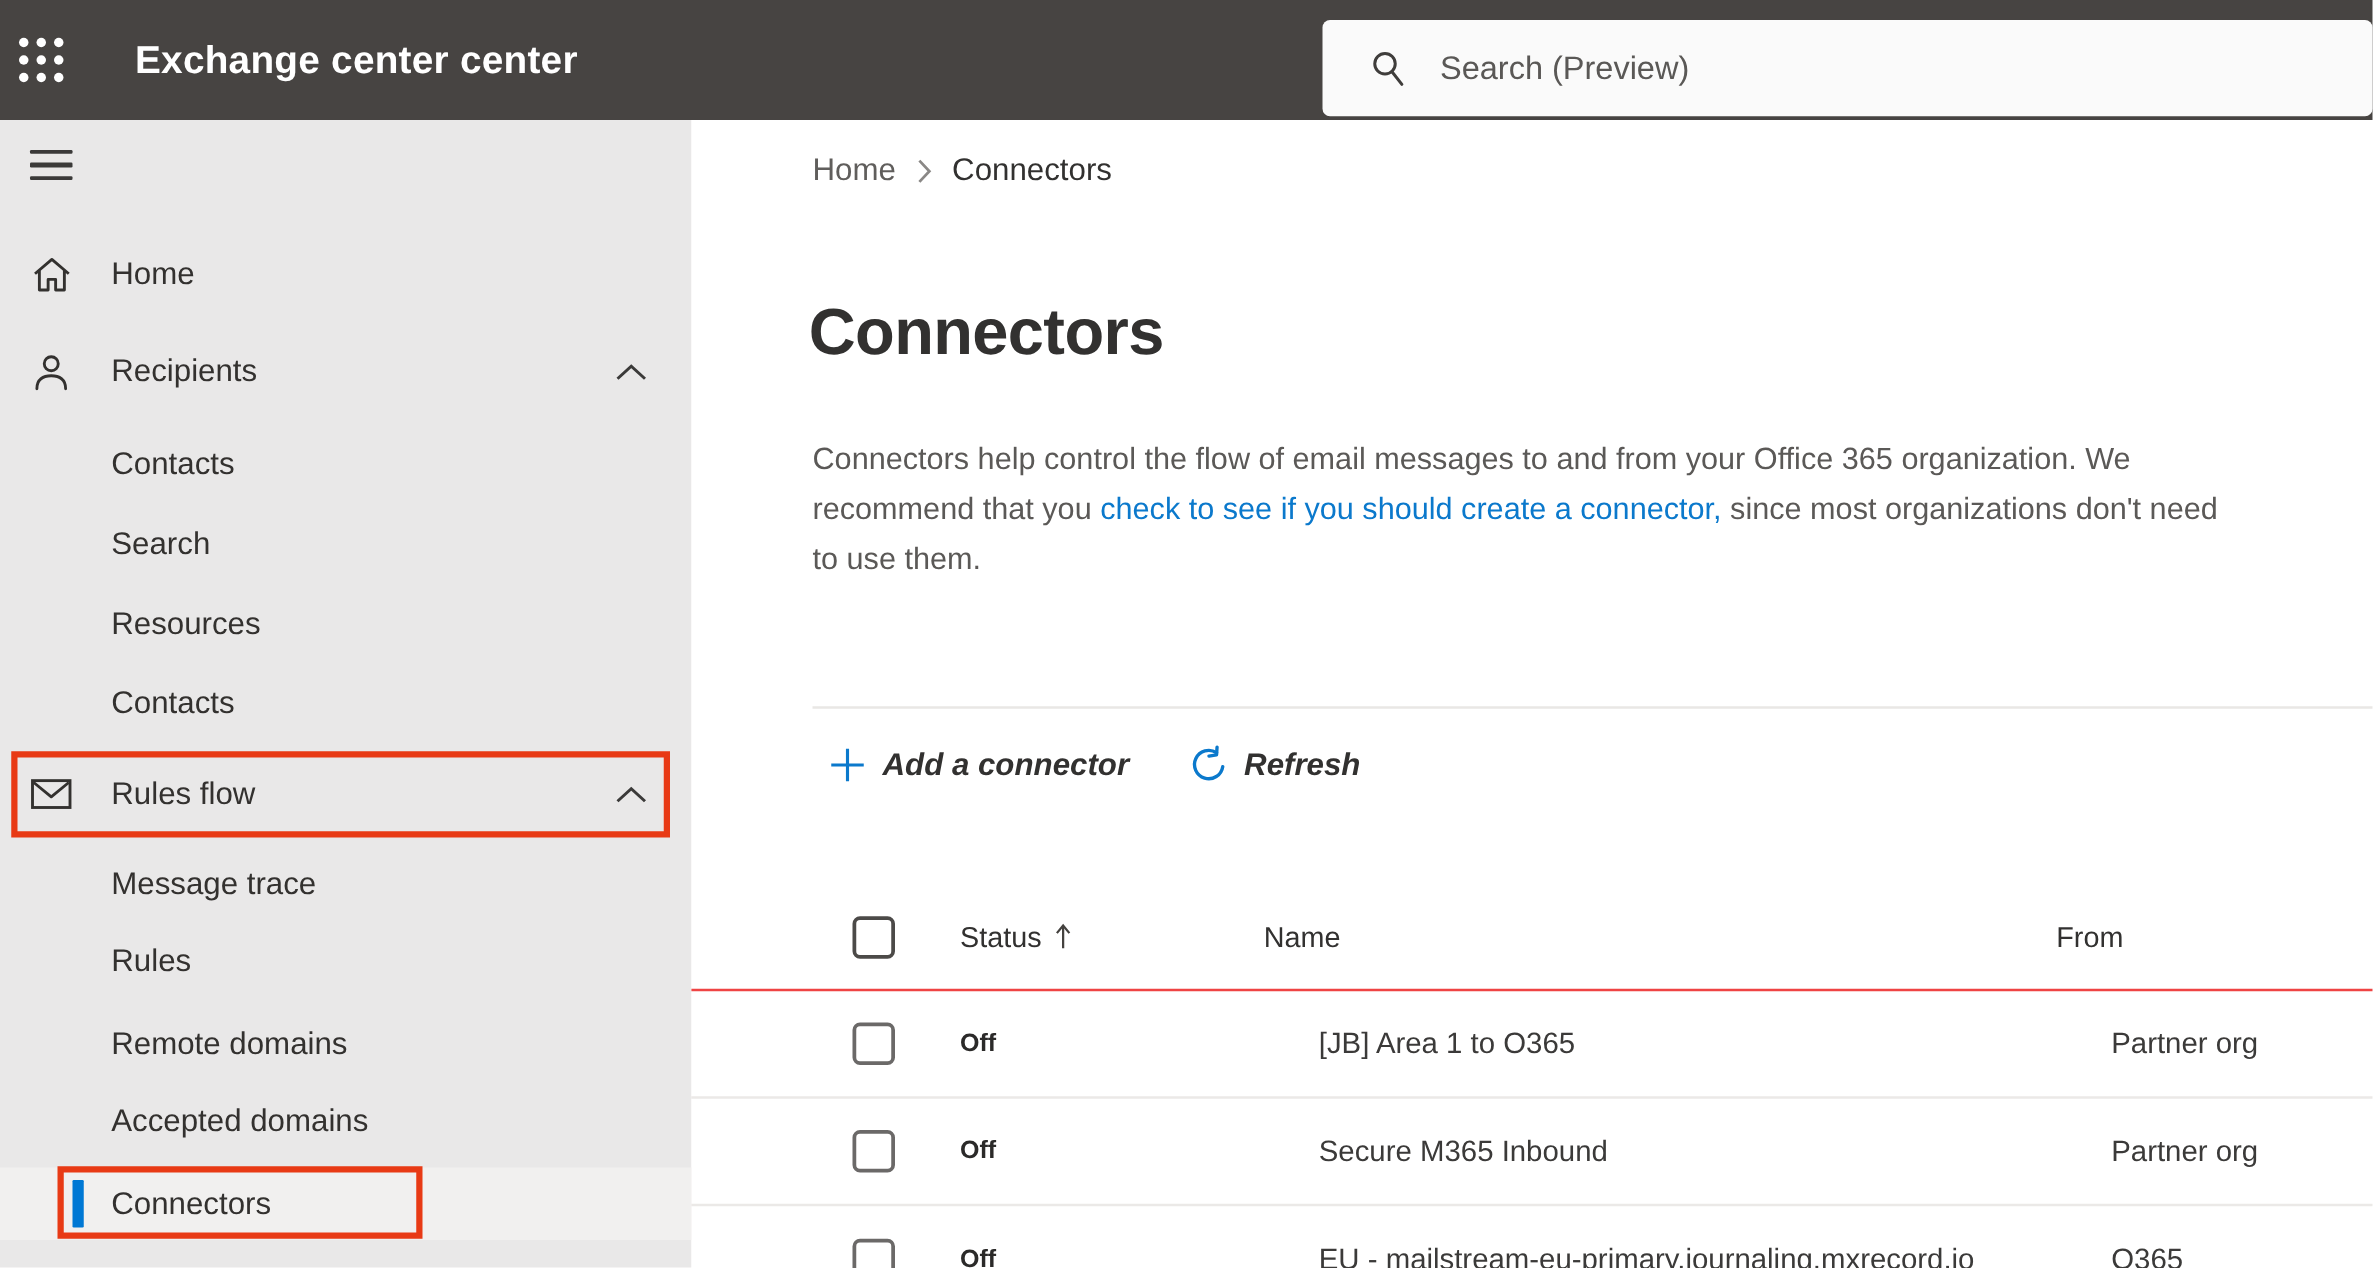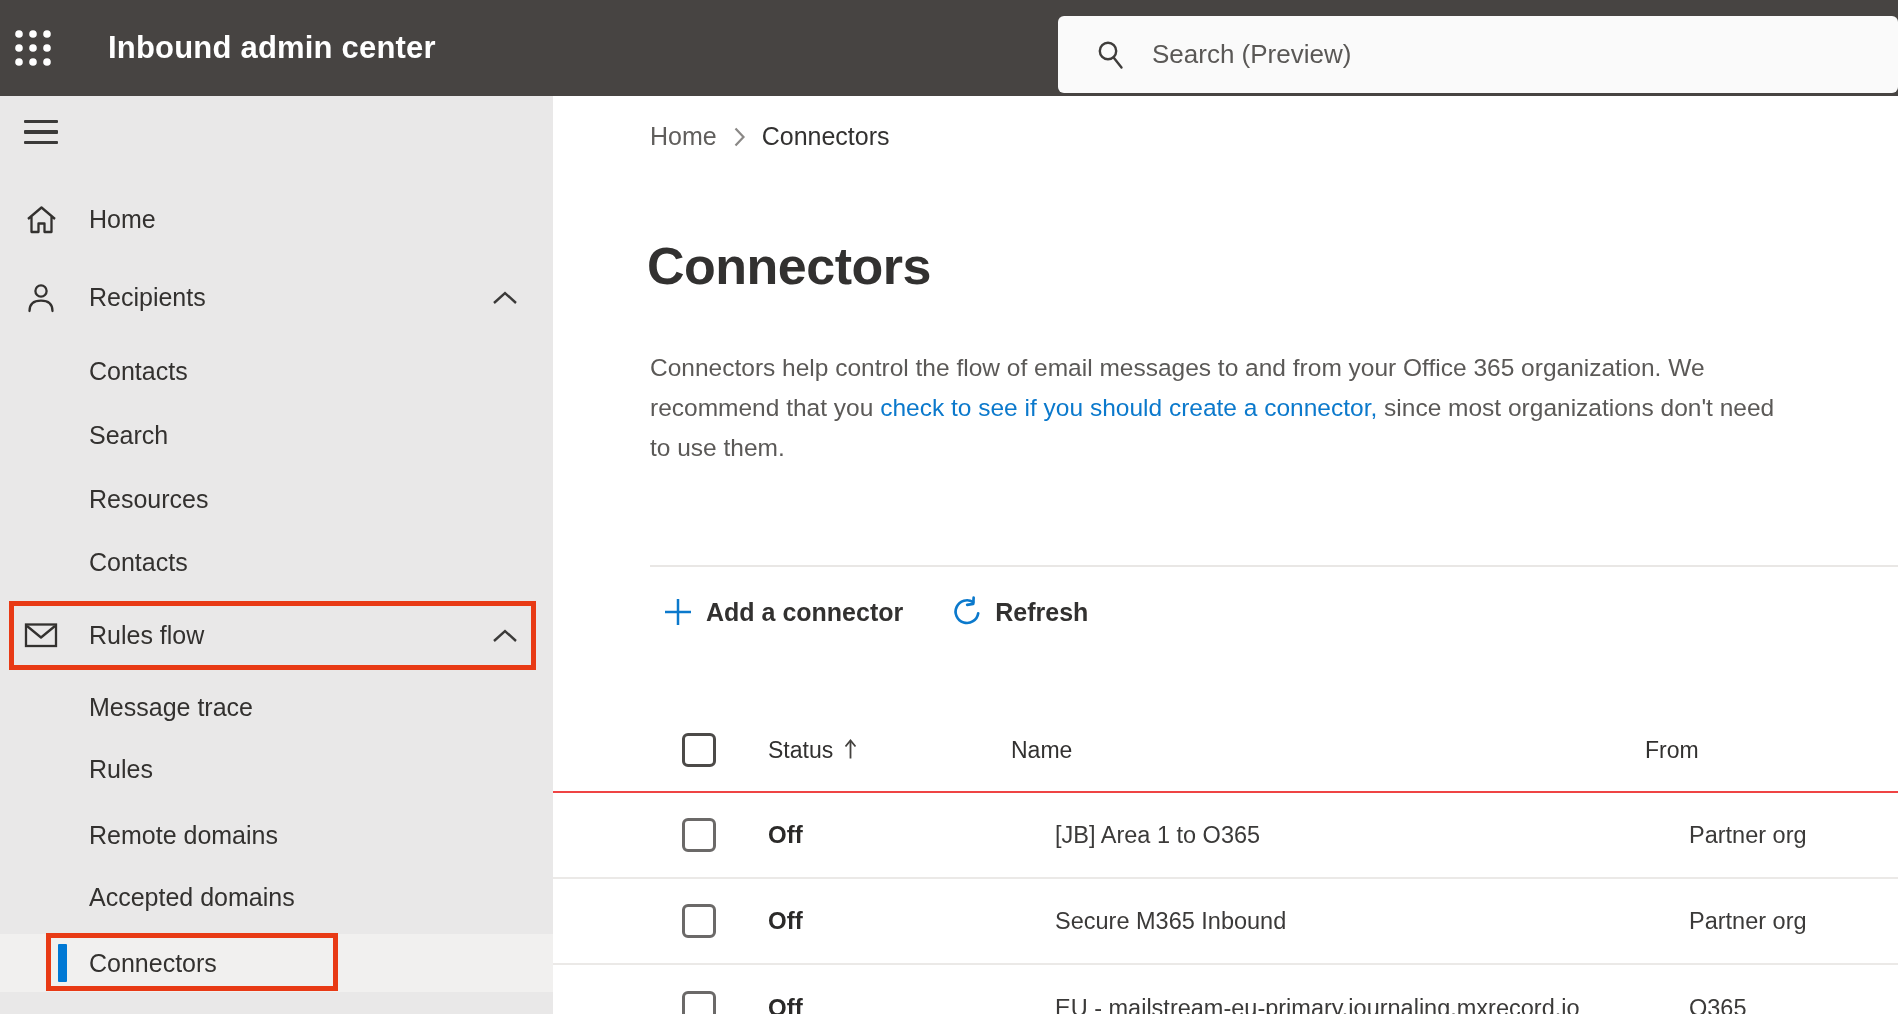--- a/index.html
+++ b/index.html
@@ -53,37 +53,37 @@
   .page-title { position:absolute; left:94px; top:140px; font-size:52px;
                 font-weight:700; color:#323130; letter-spacing:-.5px; }
   .desc { position:absolute; left:97px; top:252px; width:1125px;
           font-size:24.5px; line-height:40px; color:#5b5957; }
   .desc a { color:#0b79cc; text-decoration:none; cursor:pointer; }
   .rule { position:absolute; left:97px; top:469px; width:1248px; height:2px;
           background:#e9e7e5; }
   .toolbar { position:absolute; left:110px; top:488px; height:56px; display:flex;
              align-items:center; gap:46px; }
   .tool-btn { display:flex; align-items:center; gap:13px; cursor:pointer;
-              font-size:25px; font-weight:700; color:#323130; }
+              font-size:25px; font-weight:700; color:#323130;font-style:italic; }
 
   
   .thead { position:absolute; left:0; top:612px; width:1345px; height:85px;
            border-bottom:2px solid #ef4444; }
   .trow  { position:absolute; left:0; width:1345px; height:86px;
            border-bottom:2px solid #ebe9e7; }
   .trow.r0 { top:697px; } .trow.r1 { top:783px; } .trow.r2 { top:869px; border-bottom:none; }
   .cell { position:absolute; top:50%; transform:translateY(-50%);
           white-space:nowrap; }
   .cb { position:absolute; left:129px; top:50%; transform:translateY(-50%);
         width:34px; height:34px; border:3px solid #6b6968; border-radius:6px;
         background:#fff; cursor:pointer; }
   .thead .cb { border-color:#4c4a48; }
   .col-status { left:215px; } .col-name { left:458px; } .col-from { left:1092px; }
   .hdr-txt { font-size:23px; color:#323130; display:flex; align-items:center; gap:10px; }
-  .val-status { font-size:24px; font-weight:700; color:#2b2a29; }
+  .val-status { font-size:20px; font-weight:700; color:#2b2a29; }
   .val-name, .val-from { font-size:23.5px; color:#3b3a39;margin-left:44px; }
 </style>
 </head>
 <body>
 
 <div class="topbar">
   <div class="waffle-btn">
     <svg width="42" height="42" viewBox="0 0 42 42">
       <g fill="#ffffff">
         <circle cx="7" cy="7" r="3.8"></circle>
@@ -91,21 +91,21 @@
           <circle cx="35" cy="7" r="3.8"></circle>
         <circle cx="7" cy="21" r="3.8"></circle>
           <circle cx="21" cy="21" r="3.8"></circle>
           <circle cx="35" cy="21" r="3.8"></circle>
         <circle cx="7" cy="35" r="3.8"></circle>
           <circle cx="21" cy="35" r="3.8"></circle>
           <circle cx="35" cy="35" r="3.8"></circle>
       </g>
     </svg>
   </div>
-  <div class="topbar-title">Inbound admin center</div>
+  <div class="topbar-title">Exchange center center</div>
   <div class="searchbox">
     <svg class="mag" width="32" height="32" viewBox="0 0 32 32">
       <circle cx="13" cy="12" r="8.2" fill="none" stroke="#3f3d3b" stroke-width="2.4"></circle>
       <line x1="18.6" y1="18.4" x2="26.5" y2="28.5" fill="none" stroke="#3f3d3b" stroke-width="2.4" stroke-linecap="round"></line>
     </svg>
     <span class="search-ph">Search (Preview)</span>
   </div>
 </div>
 
 <div class="sidebar">

